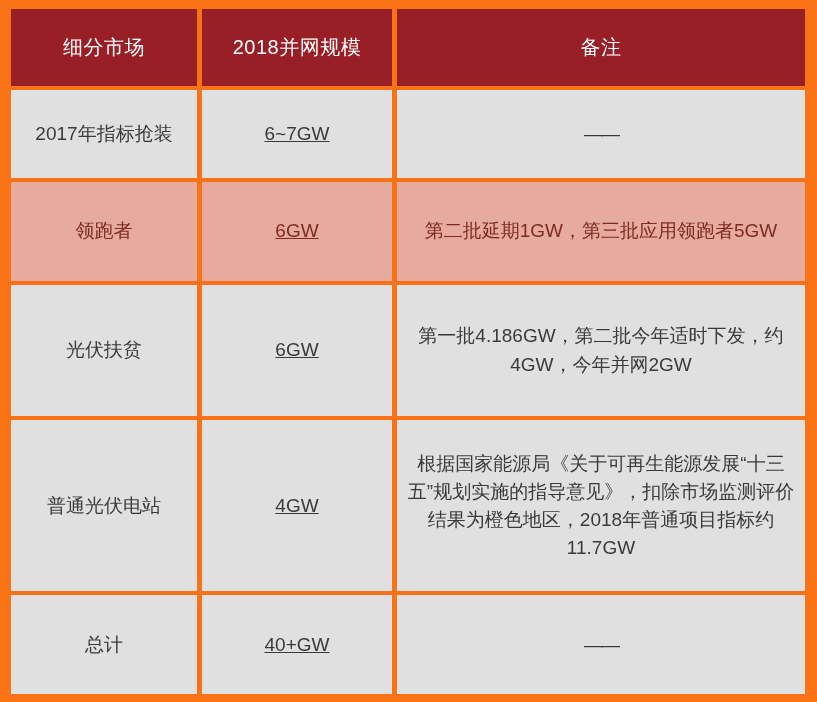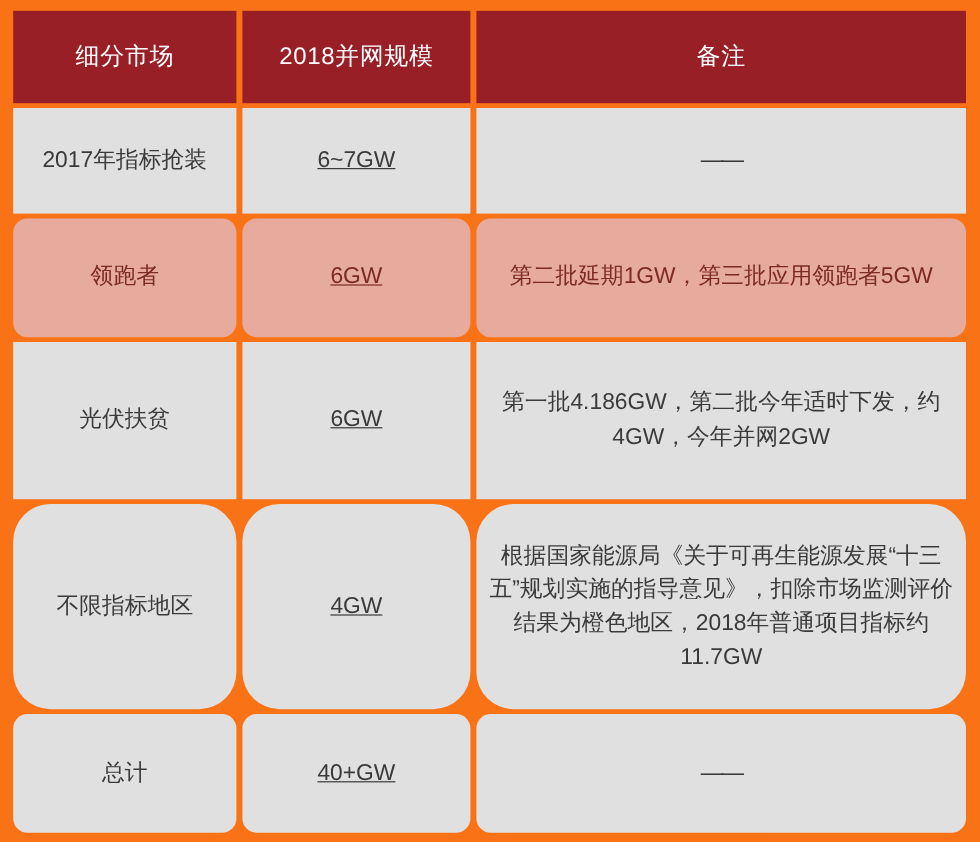--- a/index.html
+++ b/index.html
@@ -63,23 +63,23 @@
 
   td.cell-market { font-size: 19px; }
   td.cell-scale  { font-size: 19px; text-decoration: underline; }
   td.cell-remark { font-size: 18.5px; }
 
   tr.row-gray td.cell-remark { color: #3a3a3a; }
   tr.row-pink td.cell-remark { color: #7d2b22; }
 
   
   tr.h-sm td { height: 64px; }
-  tr.h-md td { height: 72px; border-radius: 12px; }
+  tr.h-md td { height: 72px; }
   tr.h-lg td { height: 96px; }
-  tr.h-xl td { height: 112px; border-radius: 31px; }
+  tr.h-xl td { height: 112px; }
 
   .dash {
     letter-spacing: -2px;
     font-size: 19px;
     display: inline-block;
   }
 </style>
 </head>
 <body>
 
@@ -116,21 +116,21 @@
       </tr>
 
       <tr class="row-gray h-lg">
         <td class="cell-market">光伏扶贫</td>
         <td class="cell-scale">6GW</td>
         <td class="cell-remark">第一批4.186GW，第二批今年适时下发，约4GW，今年并网2GW</td>
       </tr>
 
 
       <tr class="row-gray h-xl">
-        <td class="cell-market">不限指标地区</td>
+        <td class="cell-market">普通光伏电站</td>
         <td class="cell-scale">4GW</td>
         <td class="cell-remark">根据国家能源局《关于可再生能源发展“十三五”规划实施的指导意见》，扣除市场监测评价结果为橙色地区，2018年普通项目指标约11.7GW</td>
       </tr>
 
 
       <tr class="row-gray h-md">
         <td class="cell-market">总计</td>
         <td class="cell-scale">40+GW</td>
         <td class="cell-remark">
           <span class="dash">——</span>

